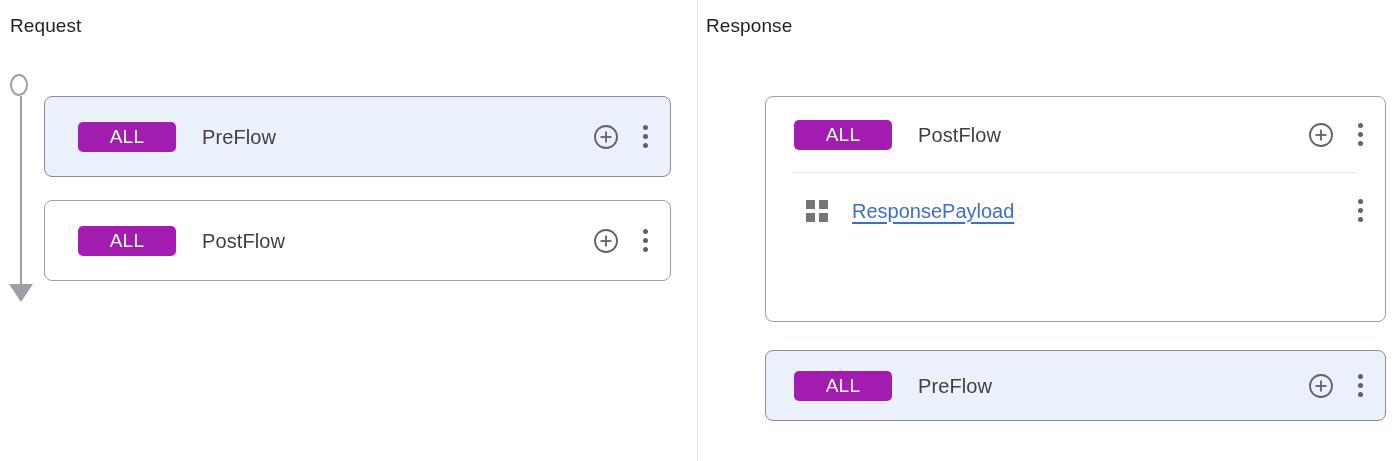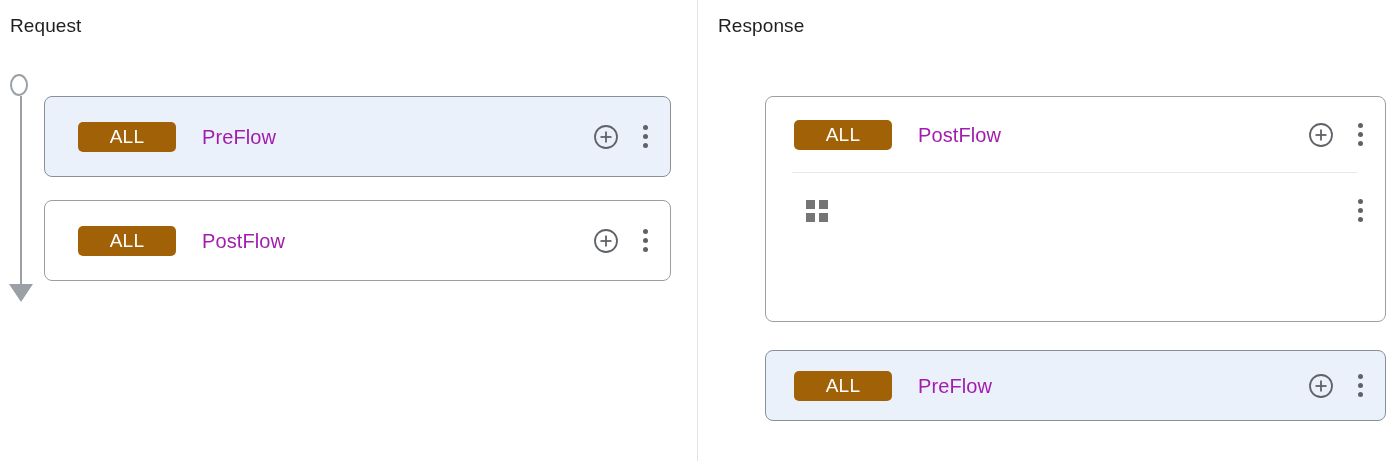--- a/index.html
+++ b/index.html
@@ -42,21 +42,21 @@
     position: absolute;
     top: 13px;
     font-size: 19px;
     line-height: 26px;
     font-weight: 400;
     color: #1f1f1f;
     letter-spacing: 0.1px;
     white-space: nowrap;
   }
   #request-panel  .panel-title { left: 10px; }
-  #response-panel .panel-title { left: 20px; }
+  #response-panel .panel-title { left: 8px; }
 
   
   .rail {
     position: absolute;
     width: 40px;
   }
   #request-rail  { left: 1px;   top: 70px;  height: 232px; }
 
   .rail-line {
     position: absolute;
@@ -121,37 +121,37 @@
   #card-request-preflow .flow-head,
   #card-request-postflow .flow-head { height: 79px; }
   #card-response-postflow .flow-head { height: 75px; }
   #card-response-preflow .flow-head  { height: 69px; }
 
   .badge {
     margin-left: 33px;
     width: 98px;
     height: 30px;
     border-radius: 5px;
-    background: #a16207;
+    background: #a21caf;
     color: #ffffff;
     font-size: 19px;
     line-height: 30px;
     text-align: center;
     letter-spacing: 0.3px;
     flex: 0 0 auto;
   }
   #card-response-postflow .badge,
   #card-response-preflow  .badge { margin-left: 28px; }
 
   .flow-name {
     margin-left: 26px;
     font-size: 20px;
     line-height: 24px;
     font-weight: 500;
-    color: #a21caf;
+    color: #404040;
     letter-spacing: 0.1px;
     white-space: nowrap;
   }
 
   .flow-actions {
     position: absolute;
     right: 15px;
     top: 50%;
     transform: translateY(-50%);
     display: flex;
@@ -322,20 +322,21 @@
 
       <div class="row-divider"></div>
 
       <div class="policy-row">
         <div class="icon-drag">
           <i></i>
             <i></i>
             <i></i>
             <i></i>
         </div>
+        <a class="policy-link">ResponsePayload</a>
         <div class="policy-actions">
           <div class="icon-kebab">
             <i></i>
               <i></i>
               <i></i>
           </div>
         </div>
       </div>
     </div>
 

